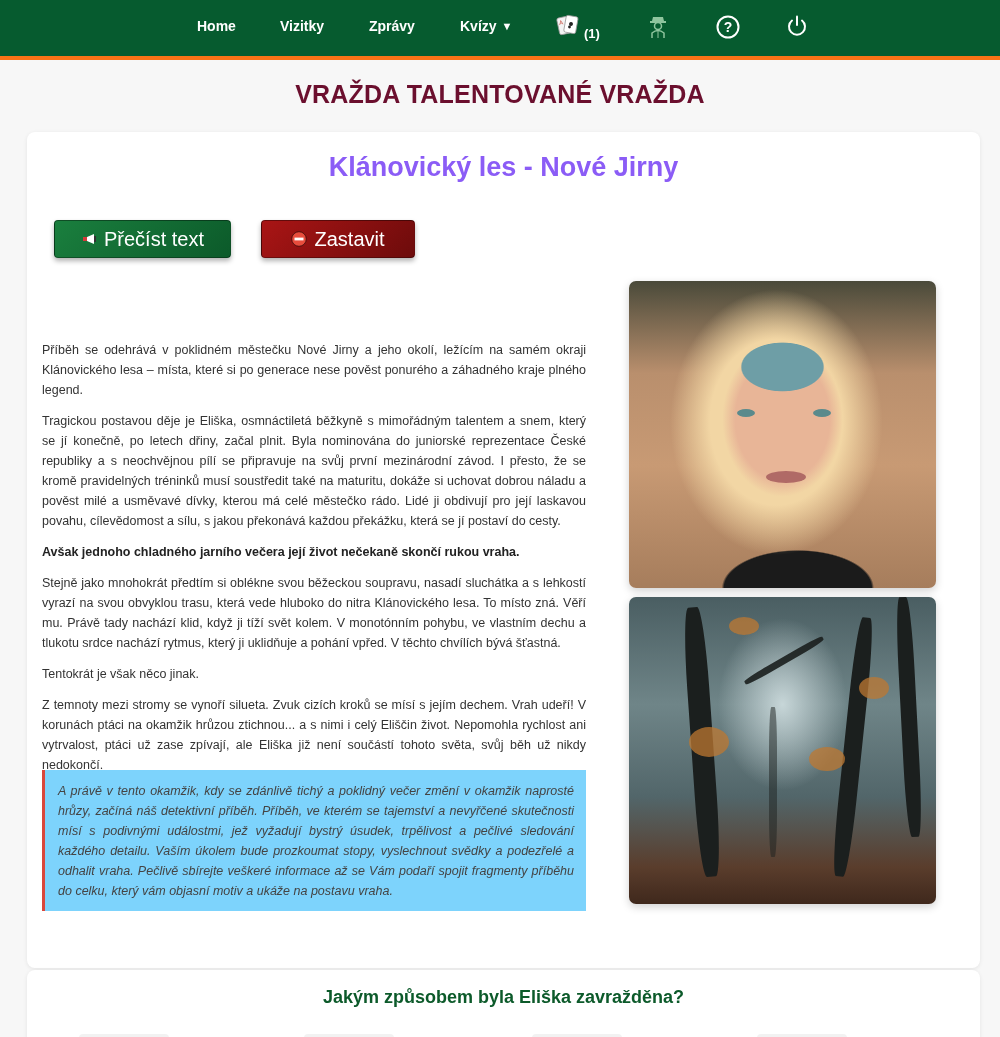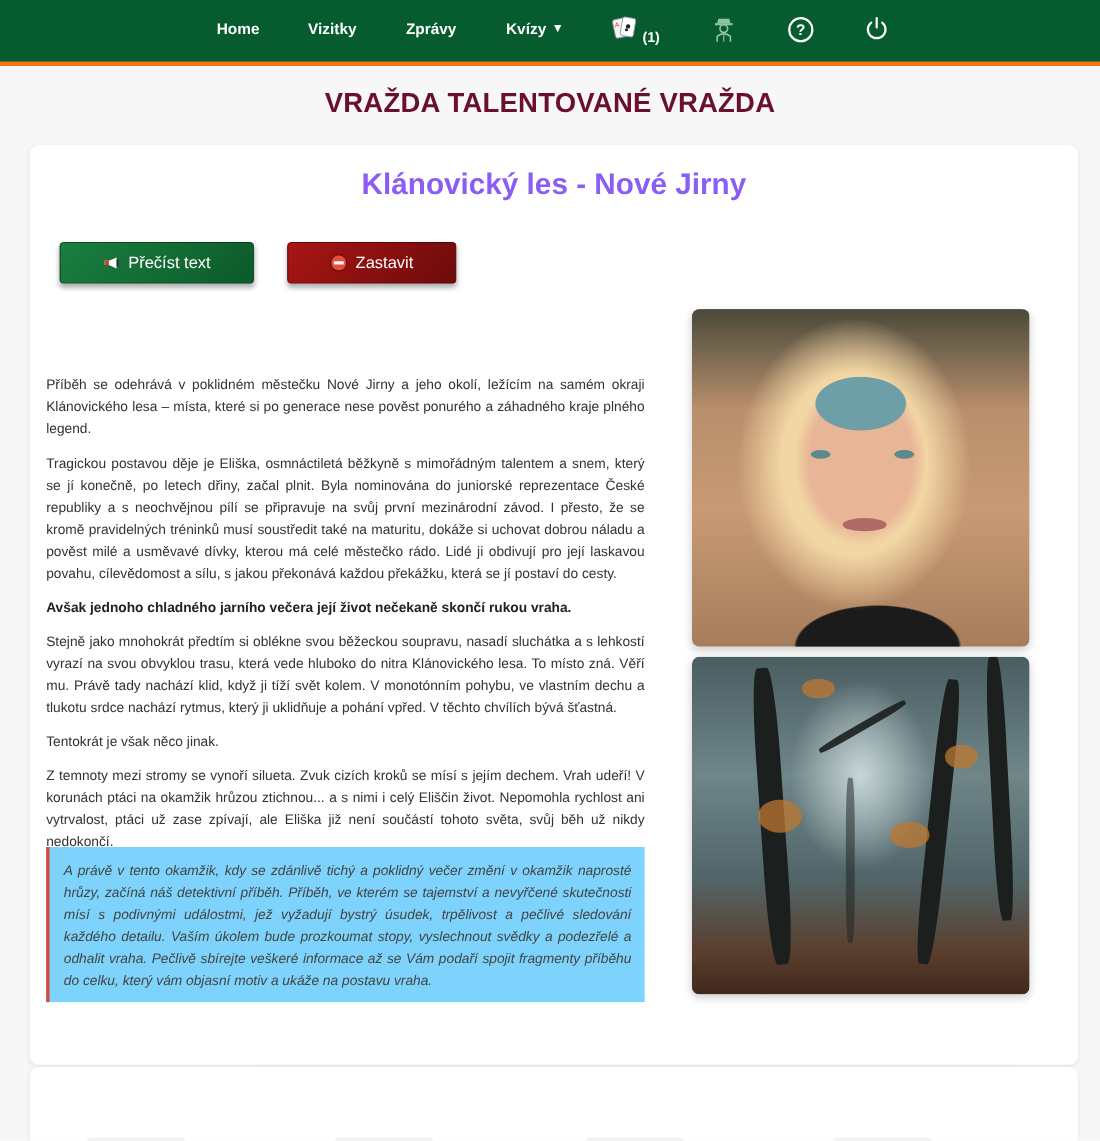--- a/index.html
+++ b/index.html
@@ -54,21 +54,21 @@
     text-align: center;
     font-size: 27px;
     font-weight: bold;
     color: #8b5cf6;
   }
   .btn {
     position: absolute;
     height: 38px;
     border-radius: 4px;
     color: #fff;
-    font-size: 15px;
+    font-size: 20px;
     display: flex;
     align-items: center;
     justify-content: center;
     gap: 7px;
     box-shadow: 0 3px 5px rgba(0,0,0,0.3);
     cursor: pointer;
     border: 1px solid rgba(0,0,0,0.35);
   }
   .btn-read { left: 27px; top: 88px; width: 177px; background: linear-gradient(135deg, #1a7f3e, #0c5a2a); }
   .btn-stop { left: 234px; top: 88px; width: 154px; background: linear-gradient(135deg, #a91515, #6d0b0b); }
@@ -248,17 +248,18 @@
     <div class="tree" style="left:140px; top:110px; width:8px; height:150px; opacity:0.5;"></div>
     <div class="tree" style="left:110px; top:60px; width:90px; height:7px; transform:rotate(-30deg); opacity:0.9;"></div>
     <div class="leaf" style="left:60px; top:130px; width:40px; height:30px;"></div>
     <div class="leaf" style="left:180px; top:150px; width:36px; height:24px;"></div>
     <div class="leaf" style="left:230px; top:80px; width:30px; height:22px;"></div>
     <div class="leaf" style="left:100px; top:20px; width:30px; height:18px;"></div>
   </div>
 </div>
 
 <div class="question-card">
+  <h3 class="question-title">Jakým způsobem byla Eliška zavražděna?</h3>
   <div class="answer-stub" style="left:52px;"></div>
   <div class="answer-stub" style="left:277px;"></div>
   <div class="answer-stub" style="left:505px;"></div>
   <div class="answer-stub" style="left:730px;"></div>
 </div>
 
 </body></html>

